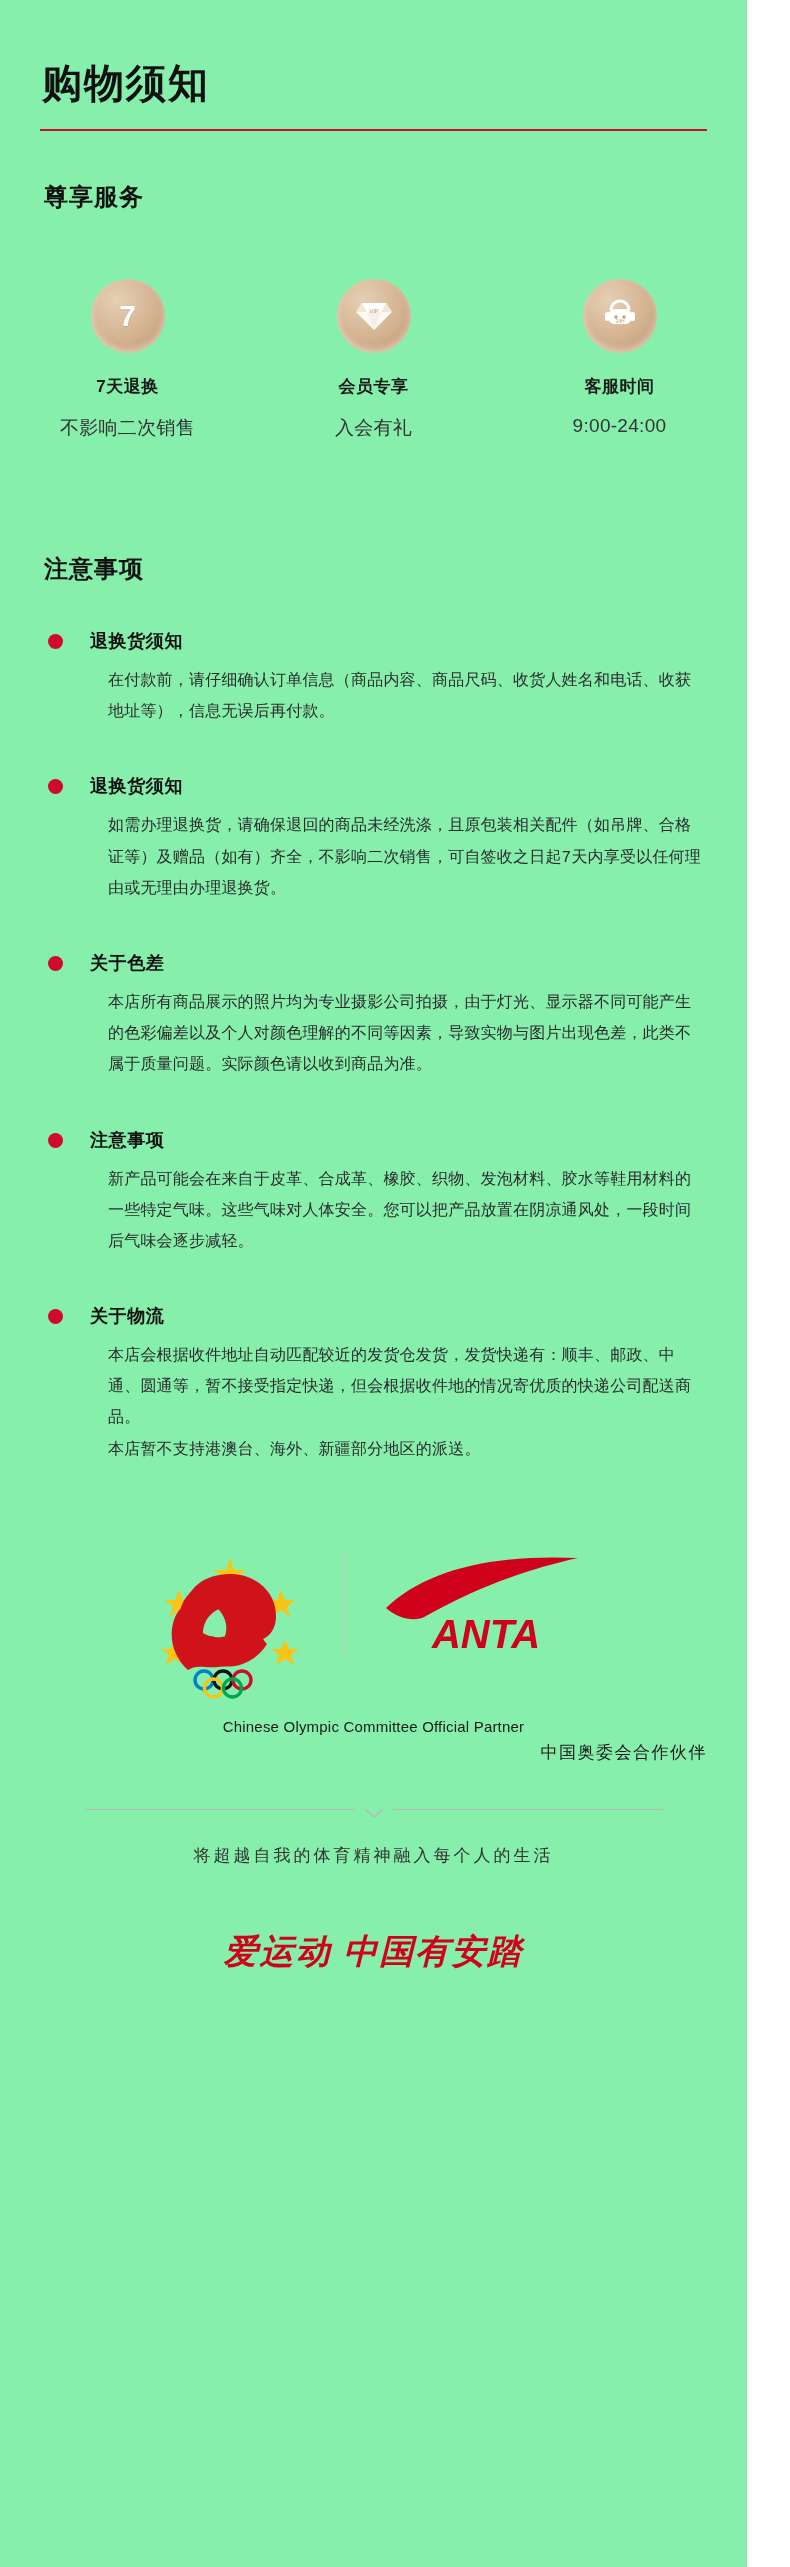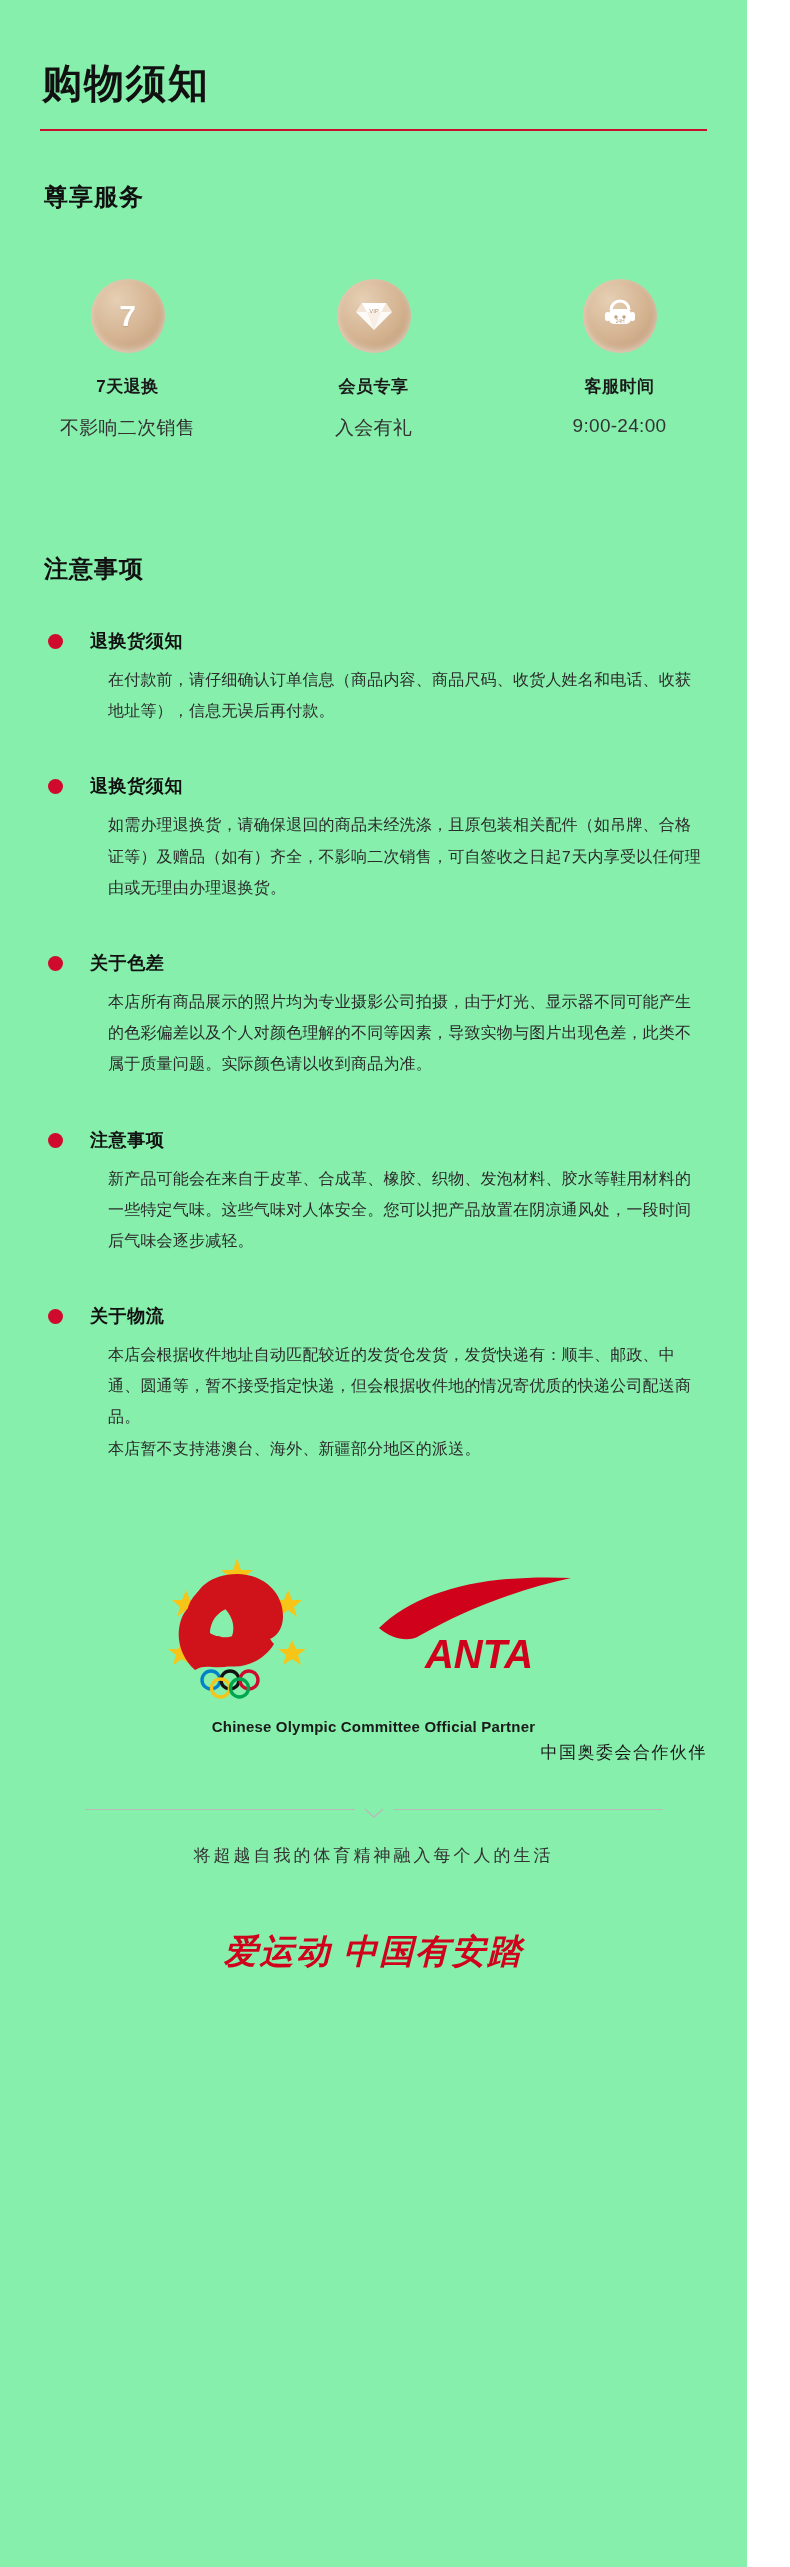--- a/index.html
+++ b/index.html
@@ -126,36 +126,35 @@
   }
 
   
   .footer {
     margin-top: 86px;
     padding-bottom: 70px;
     text-align: center;
   }
   .logos {
     display: flex;
-    align-items: center;
     justify-content: center;
-    gap: 5px;
+    gap: 12px;
     margin-bottom: 16px;
   }
   .coc-logo { width: 150px; height: 150px; }
   .divider-v {
     width: 1px;
     height: 104px;
     background: #c9c9c9;
     margin: 0 26px;
   }
   .anta-logo { width: 210px; height: 110px; }
   .partner-en {
     font-size: 15px;
-    font-weight: bold;
+    font-weight: normal;
     color: #1a1a1a;
     letter-spacing: 0.2px;
     margin-bottom: 6px;
   }
   .partner-cn {
     font-size: 17px;
     color: #1a1a1a;
     letter-spacing: 1.5px;
     margin-bottom: 40px;
     text-align: right;

